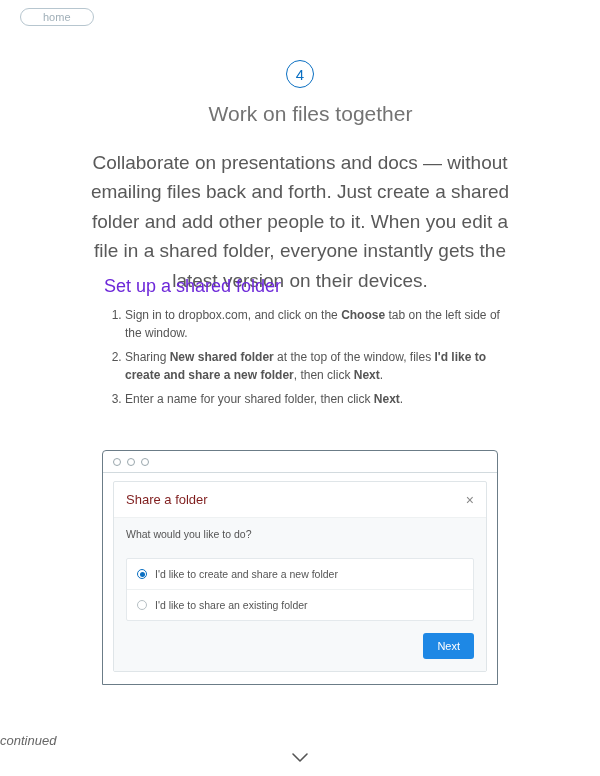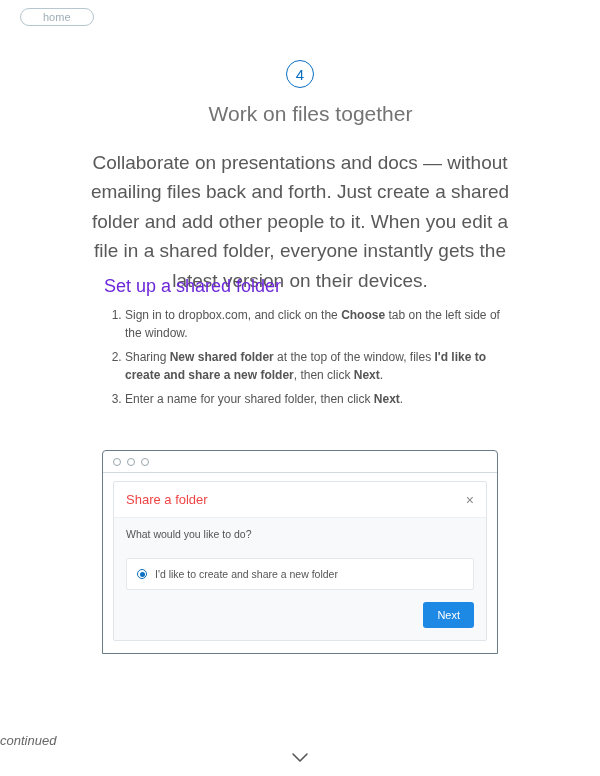--- a/index.html
+++ b/index.html
@@ -113,21 +113,21 @@
     border-radius: 2px;
     background: #fff;
   }
   .dialog-head {
     display: flex;
     justify-content: space-between;
     align-items: center;
     padding: 10px 12px;
     border-bottom: 1px solid #eef1f2;
   }
-  .dialog-head-title { font-size: 13px; color: #ef4444; }
+  .dialog-head-title { font-size: 13px; color: #7f1d1d; }
   .close-x { font-size: 14px; color: #888; line-height: 1; }
   .dialog-body {
     background: #f7f9fa;
     padding: 10px 12px 12px 12px;
   }
   .prompt { font-size: 10.5px; color: #555; margin-bottom: 18px; }
   .opt-list {
     background: #fff;
     border: 1px solid #e4e9ec;
     border-radius: 2px;
@@ -226,20 +226,24 @@
         <span class="dialog-head-title">Share a folder</span>
         <span class="close-x">×</span>
       </div>
       <div class="dialog-body">
         <div class="prompt">What would you like to do?</div>
         <div class="opt-list">
           <div class="opt">
             <span class="radio selected"></span>
             <span>I'd like to create and share a new folder</span>
           </div>
+          <div class="opt">
+            <span class="radio"></span>
+            <span>I'd like to share an existing folder</span>
+          </div>
         </div>
         <div class="dialog-actions">
           <div class="next-btn">Next</div>
         </div>
       </div>
     </div>
   </div>
 </div>
 
 <div class="continued">continued</div>

